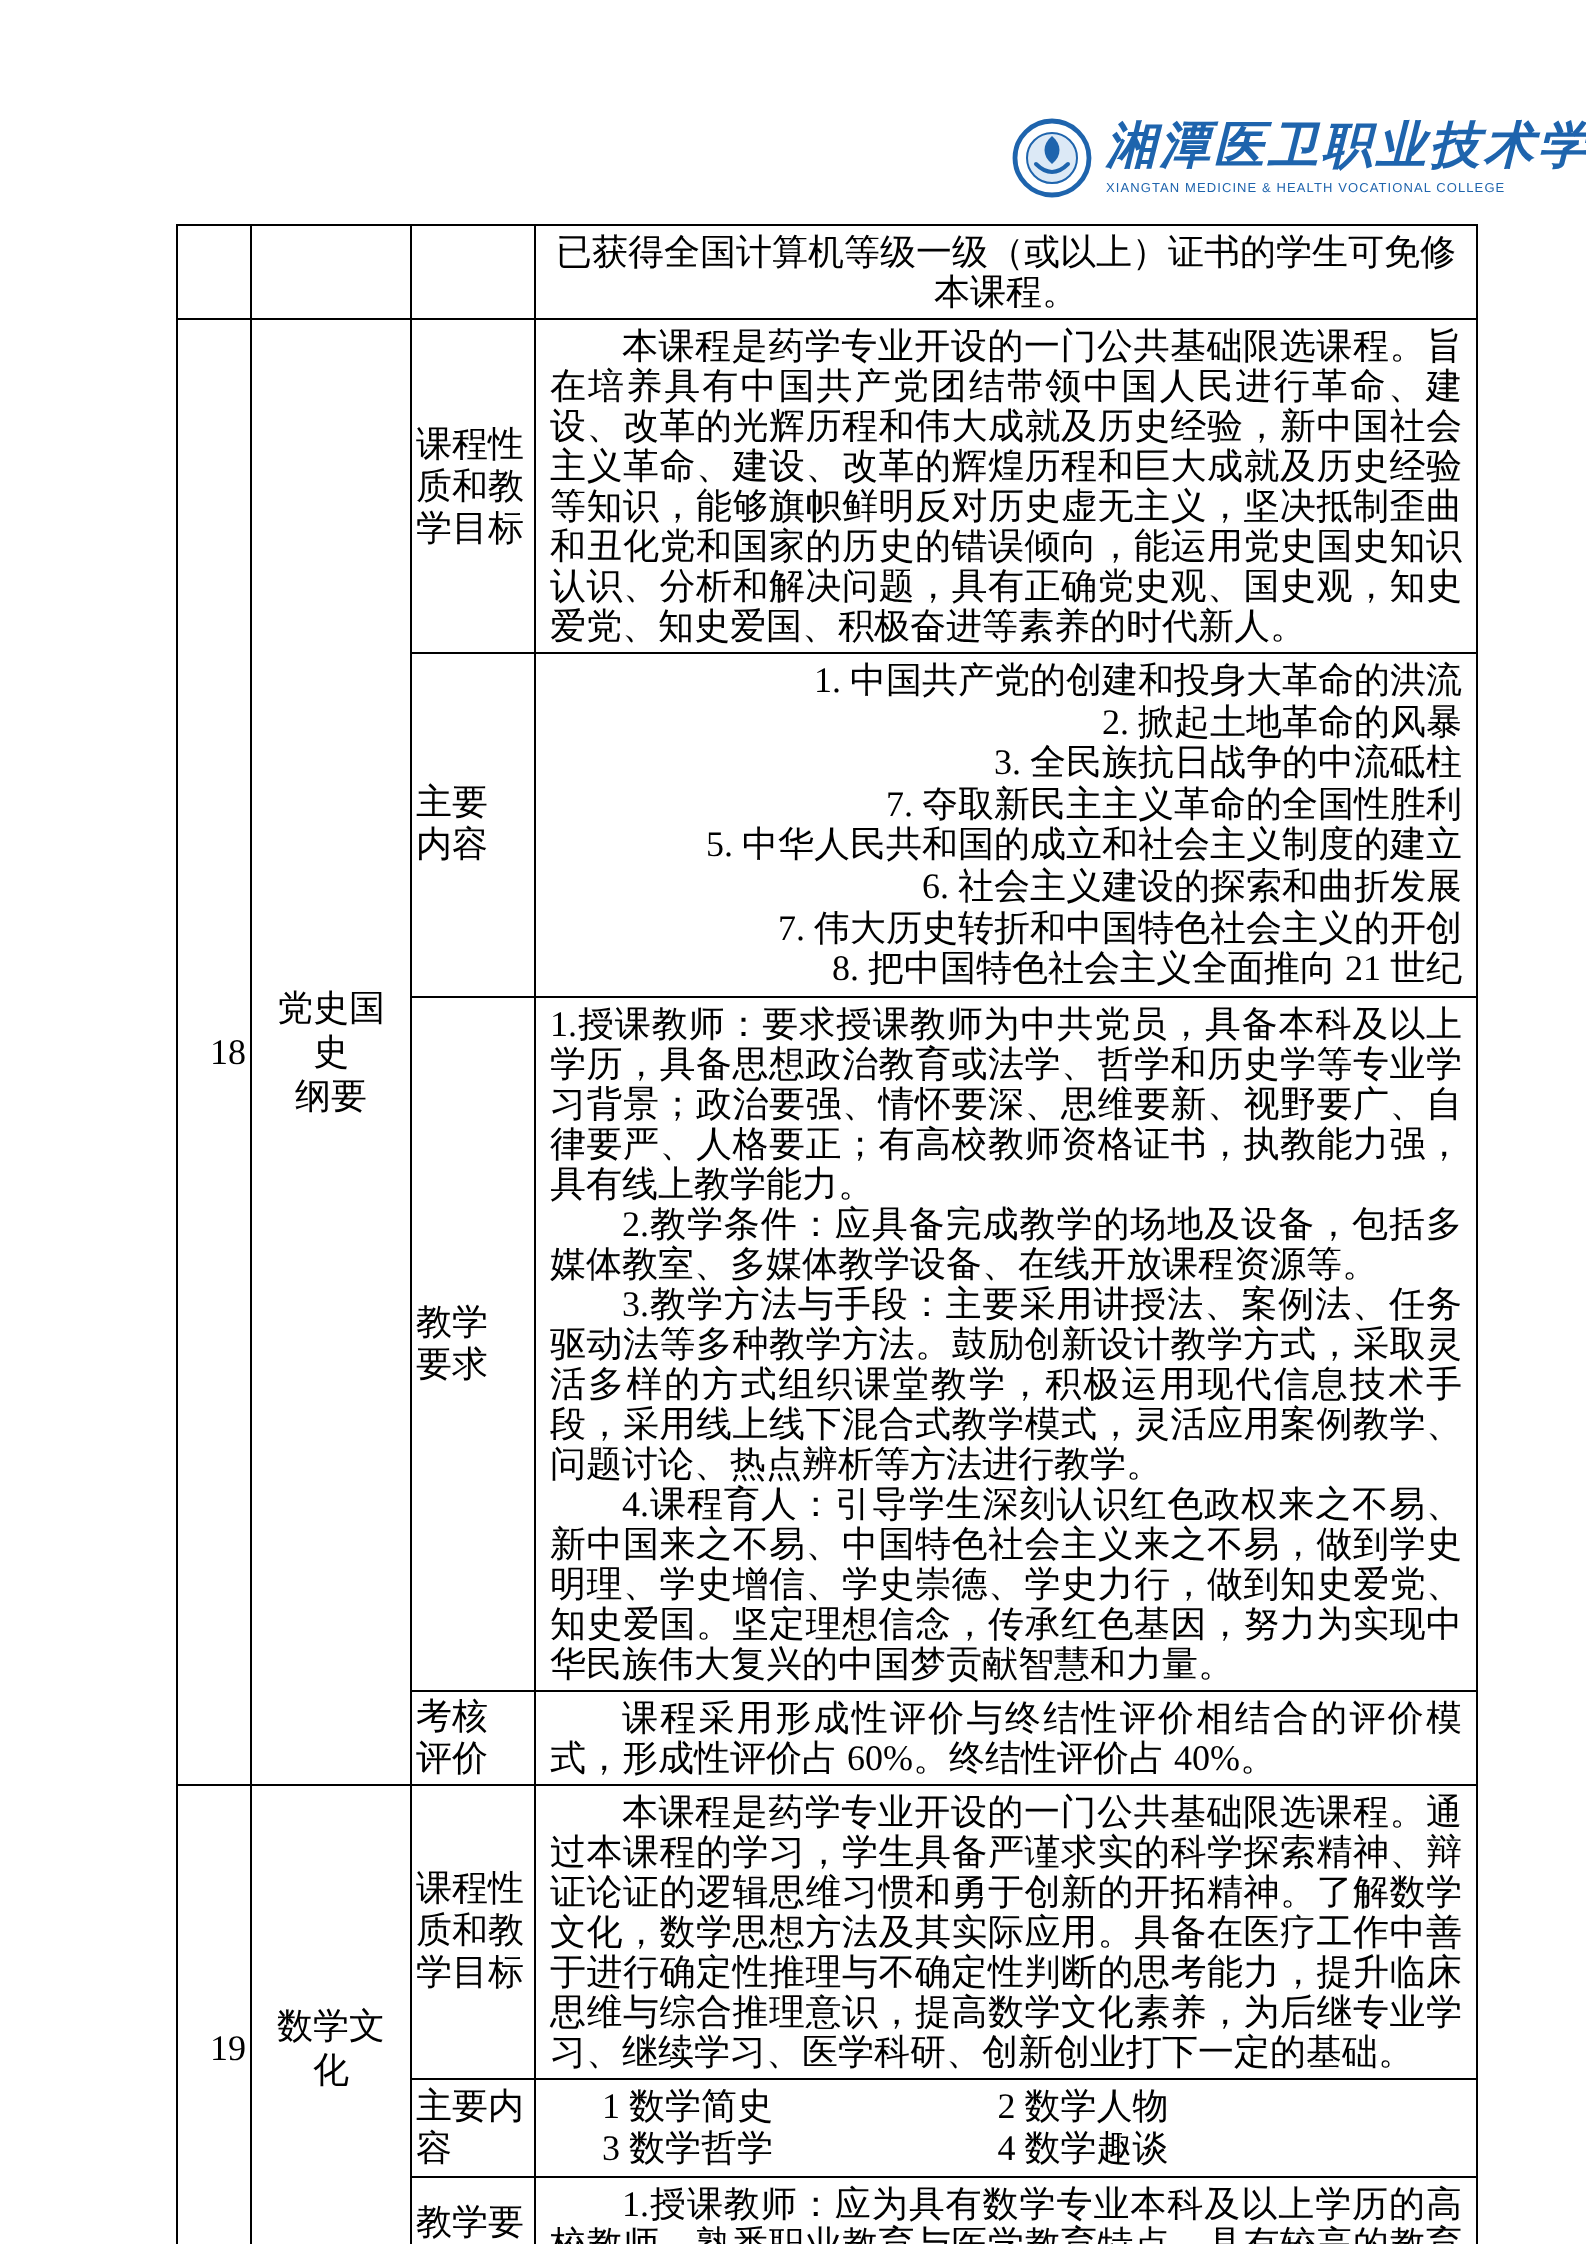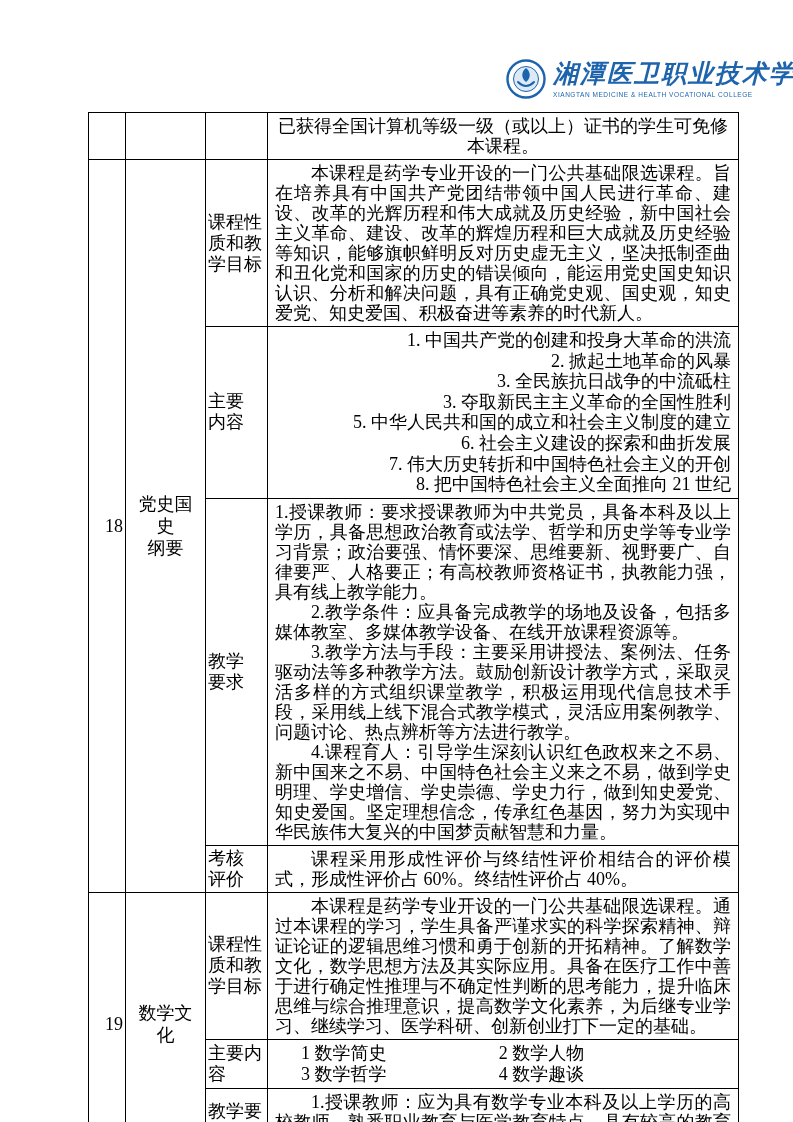--- a/index.html
+++ b/index.html
@@ -100,21 +100,21 @@
     </tr>
 
     <tr>
       <td class="label-cell">主要
 内容</td>
       <td class="content-cell vcenter">
         <div class="list">
           <div class="list-item">1. 中国共产党的创建和投身大革命的洪流</div>
           <div class="list-item">2. 掀起土地革命的风暴</div>
           <div class="list-item">3. 全民族抗日战争的中流砥柱</div>
-          <div class="list-item">3. 夺取新民主主义革命的全国性胜利</div>
+          <div class="list-item">7. 夺取新民主主义革命的全国性胜利</div>
           <div class="list-item">5. 中华人民共和国的成立和社会主义制度的建立</div>
           <div class="list-item">6. 社会主义建设的探索和曲折发展</div>
           <div class="list-item">7. 伟大历史转折和中国特色社会主义的开创</div>
           <div class="list-item">8. 把中国特色社会主义全面推向 21 世纪</div>
         </div>
       </td>
     </tr>
 
     <tr>
       <td class="label-cell">教学

